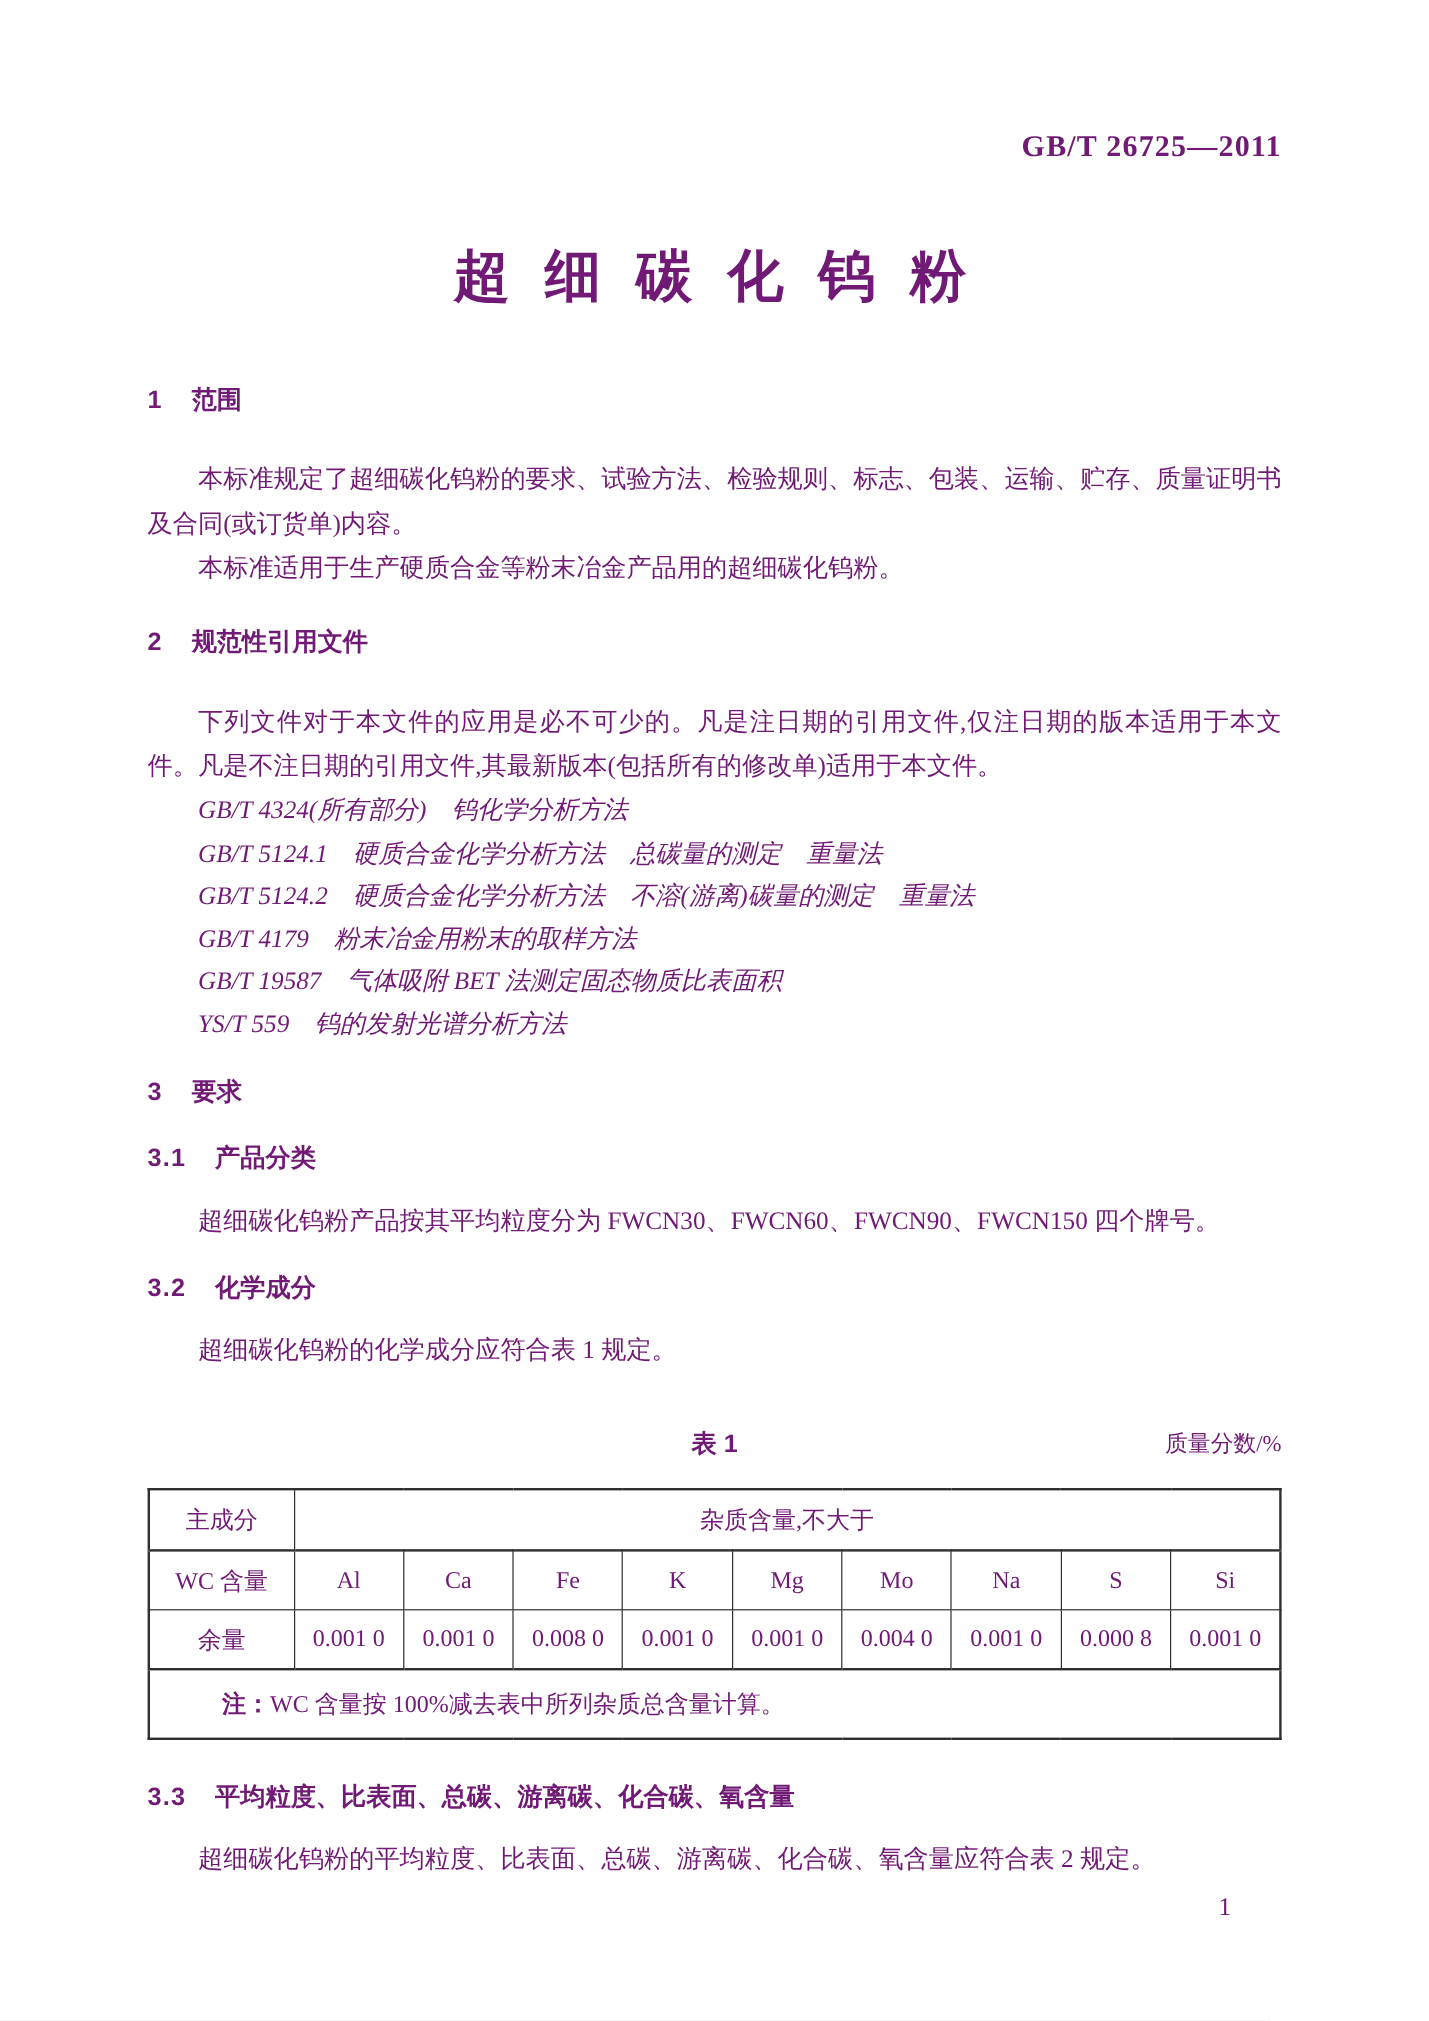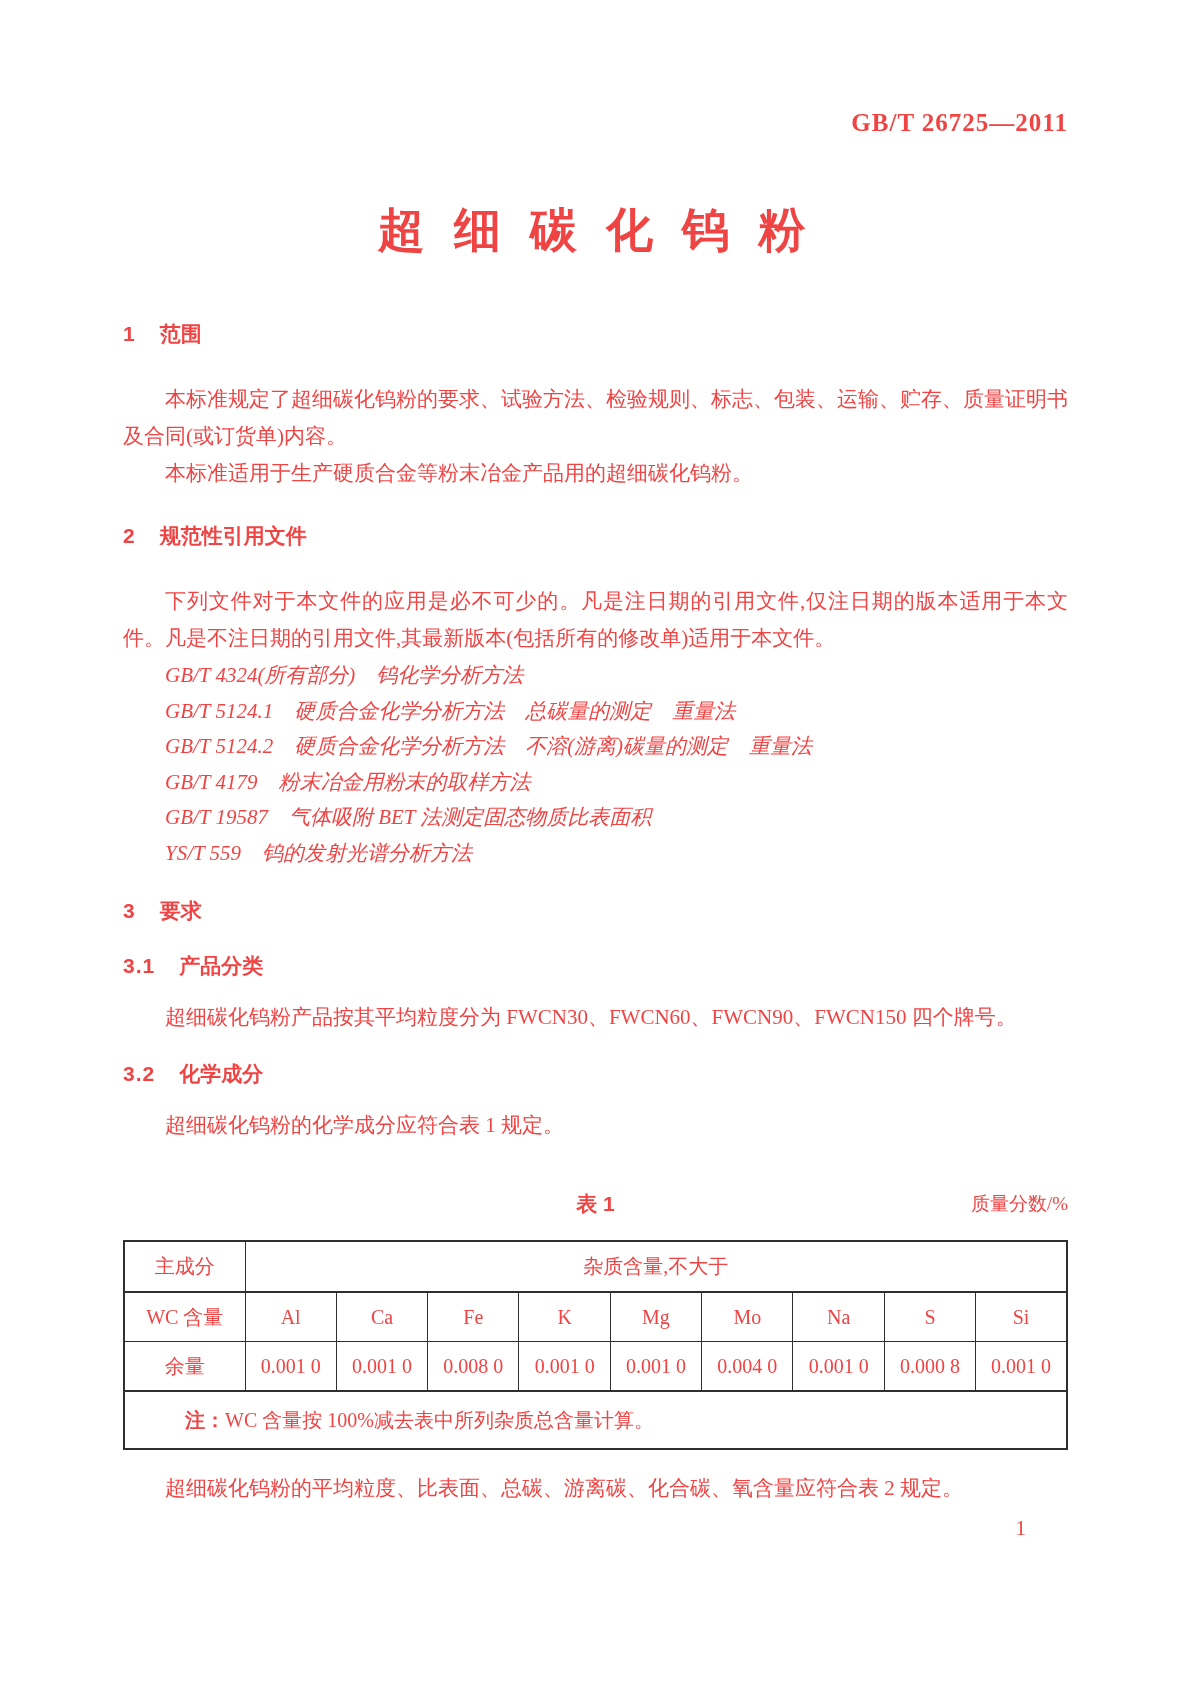--- a/index.html
+++ b/index.html
@@ -2,21 +2,21 @@
 <html><head>
 <meta charset="utf-8">
 <style>
   html, body { margin: 0; padding: 0; background: #e8e8e8; }
   .page {
     position: relative;
     width: 1191px;
     height: 1684px;
     margin: 0 auto;
     background: #ffffff;
-    color: #ef4444;
+    color: #701a75;
     font-family: "Liberation Serif", "DejaVu Serif", serif;
     overflow: hidden;
     box-sizing: border-box;
   }
   .content { padding: 0 123px; }
 
   .header-code {
     margin-top: 108px;
     text-align: right;
     font-family: "Liberation Serif", "DejaVu Serif", serif;
@@ -209,18 +209,21 @@
           <td>0.001 0</td>
         </tr>
         <tr class="r4">
           <td colspan="10">
             <span class="note-label">注：</span><span>WC 含量按 100%减去表中所列杂质总含量计算。</span>
           </td>
         </tr>
       </tbody>
     </table>
 
+    <div class="sec-h h33">
+      <span class="sec-num">3.3</span><span>平均粒度、比表面、总碳、游离碳、化合碳、氧含量</span>
+    </div>
     <p class="body-p indent mt20">超细碳化钨粉的平均粒度、比表面、总碳、游离碳、化合碳、氧含量应符合表 2 规定。</p>
 
     <div class="page-num">1</div>
 
   </div>
 </div>
 
 </body></html>

